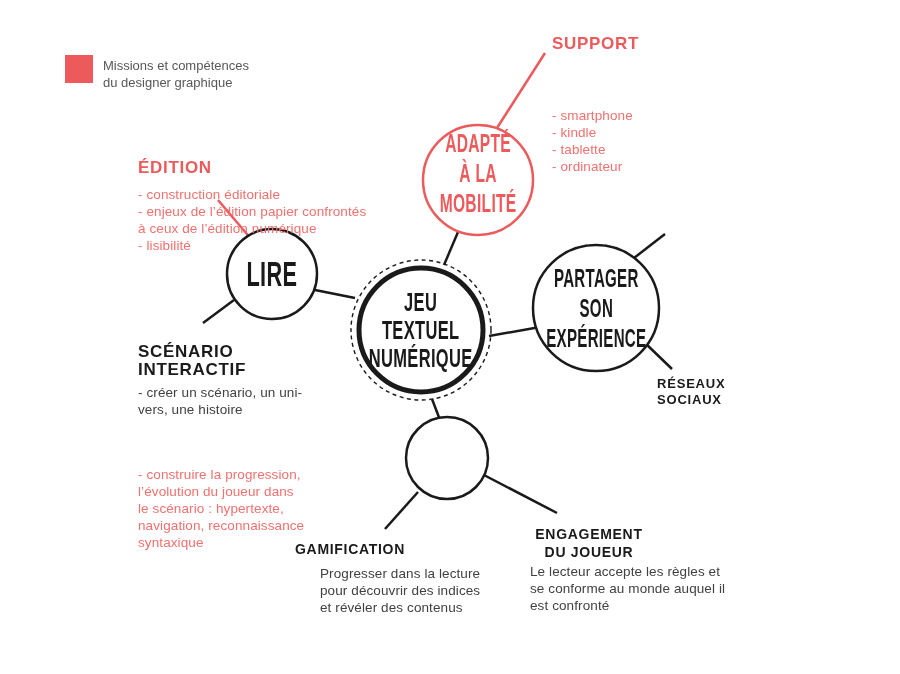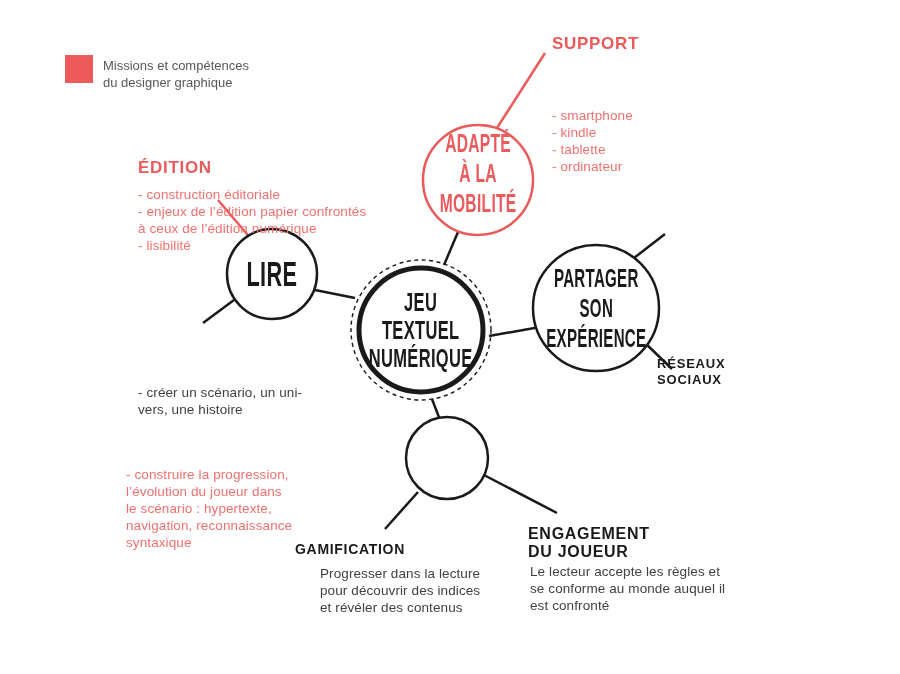--- a/index.html
+++ b/index.html
@@ -98,35 +98,37 @@
     <div class="node-label lbl-center multiline">JEU TEXTUEL
 NUMÉRIQUE</div>
   </div>
 
   <div class="node-label-box" style="left:533px;top:245px;width:126px;height:126px;">
     <div class="node-label lbl-partager multiline">PARTAGER SON
 EXPÉRIENCE</div>
   </div>
 
 
-  <div class="txt minor-label multiline" style="left:657px;top:356px;">RÉSEAUX
+  <div class="txt minor-label multiline" style="left:657px;top:376px;">RÉSEAUX
 SOCIAUX</div>
 
+  <div class="txt heading multiline" style="left:138px;top:343px;line-height:18px;">SCÉNARIO
+INTERACTIF</div>
   <div class="txt body-text multiline" style="left:138px;top:384px;">- créer un scénario, un uni-
 vers, une histoire</div>
-  <div class="txt body-text red multiline" style="left:126px;top:418px;">- construire la progression,
+  <div class="txt body-text red multiline" style="left:138px;top:418px;">- construire la progression,
 l’évolution du joueur dans
 le scénario : hypertexte,
 navigation, reconnaissance
 syntaxique</div>
 
   <div class="txt heading" style="left:295px;top:541px;font-size:14px;">GAMIFICATION</div>
   <div class="txt body-text multiline" style="left:296px;top:565px;margin-left:24px;">Progresser dans la lecture
 pour découvrir des indices
 et révéler des contenus</div>
 
-  <div class="txt heading multiline" style="left:528px;top:525px;width:122px;text-align:left;font-size:16px;line-height:18px;">ENGAGEMENT
+  <div class="txt heading multiline" style="left:528px;top:525px;width:122px;text-align:center;font-size:14px;line-height:18px;">ENGAGEMENT
 DU JOUEUR</div>
   <div class="txt body-text multiline" style="left:530px;top:563px;">Le lecteur accepte les règles et
 se conforme au monde auquel il
 est confronté</div>
 
 </div>
 
 </body></html>

